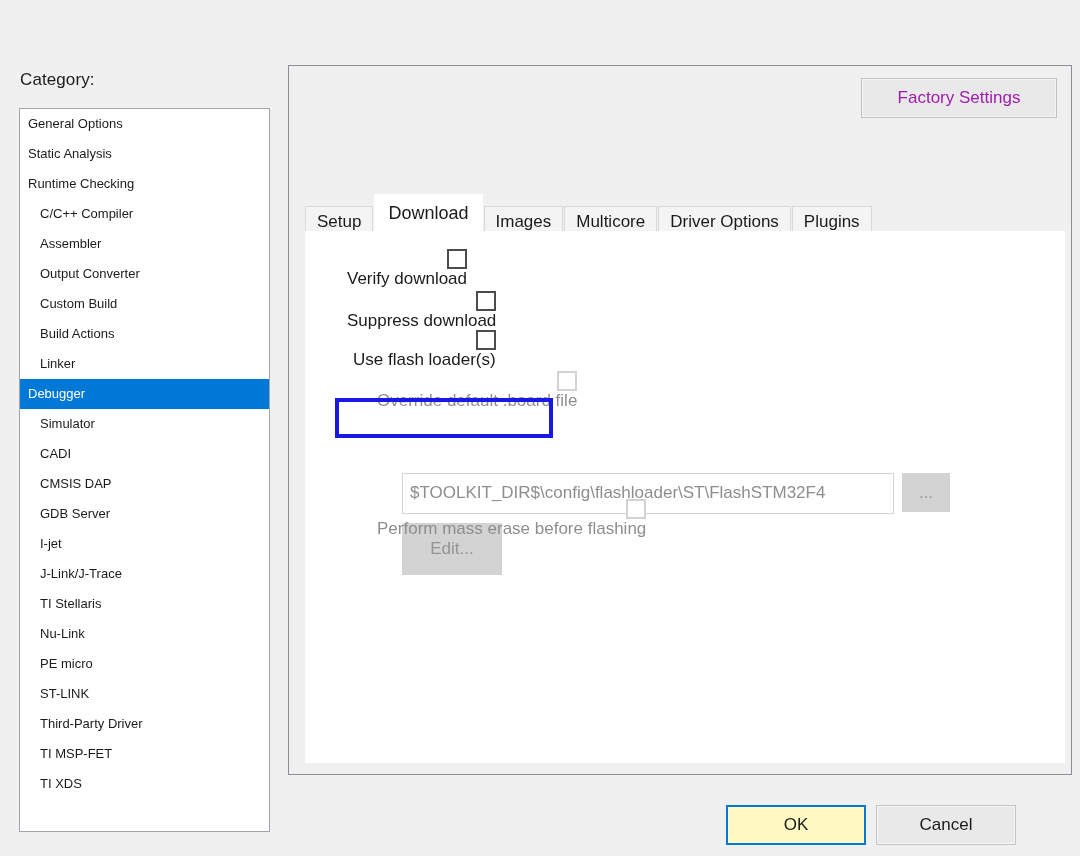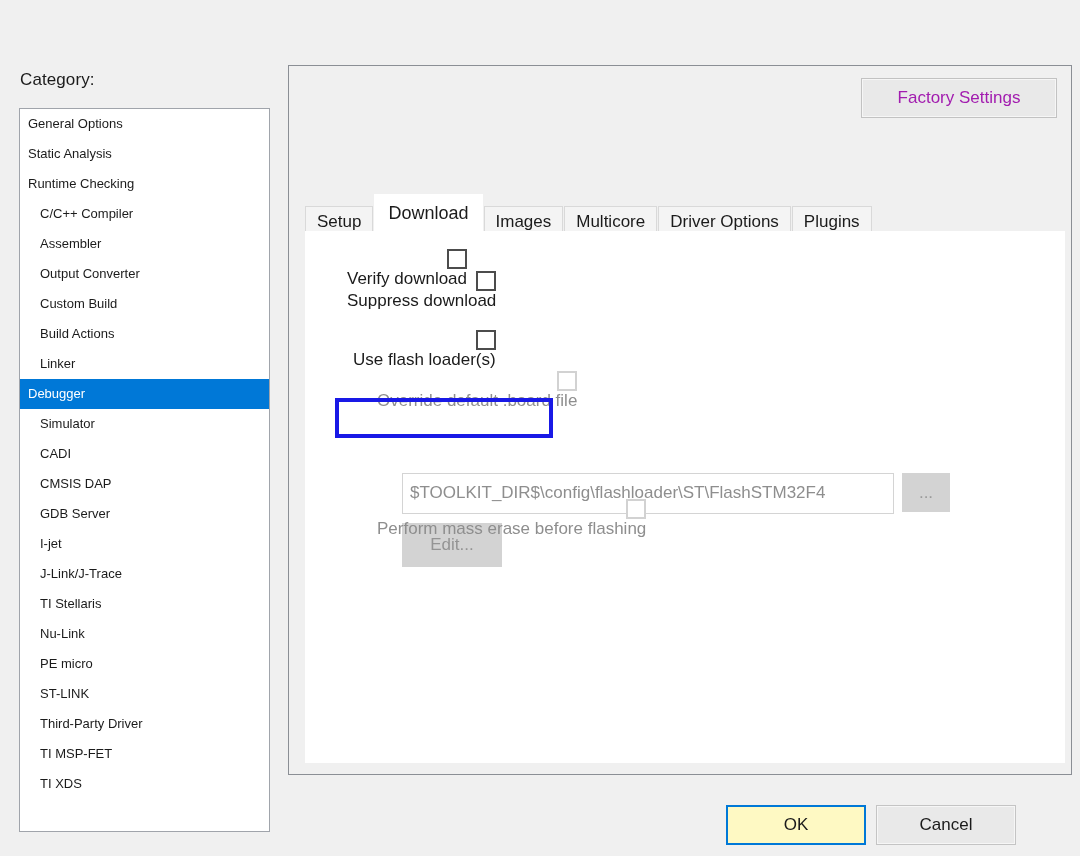--- a/index.html
+++ b/index.html
@@ -197,21 +197,21 @@
     font-size: 17px;
     color: #9a9a9a;
     box-sizing: border-box;
     cursor: default;
   }
   .edit-btn {
     position: absolute;
     left: 97px;
     top: 292px;
     width: 100px;
-    height: 44px;
+    height: 52px;
     background: #d3d3d3;
     border: none;
     font-family: "Liberation Sans", sans-serif;
     font-size: 17px;
     color: #949494;
     box-sizing: border-box;
     cursor: default;
   }
 
   
@@ -289,21 +289,21 @@
       <div class="tab">Plugins</div>
     </div>
 
   <div class="tab-panel">
 
     <div class="chk-row" style="left:32px; top:18px;">
       <span class="box"></span>
       <span class="chk-label">Verify download</span>
     </div>
 
-    <div class="chk-row" style="left:32px; top:40px;">
+    <div class="chk-row" style="left:32px; top:60px;">
       <span class="box"></span>
       <span class="chk-label">Suppress download</span>
     </div>
 
     <div class="chk-row" style="left:38px; top:99px;">
       <span class="box"></span>
       <span class="chk-label">Use flash loader(s)</span>
     </div>
 
     <div class="highlight-box"></div>

